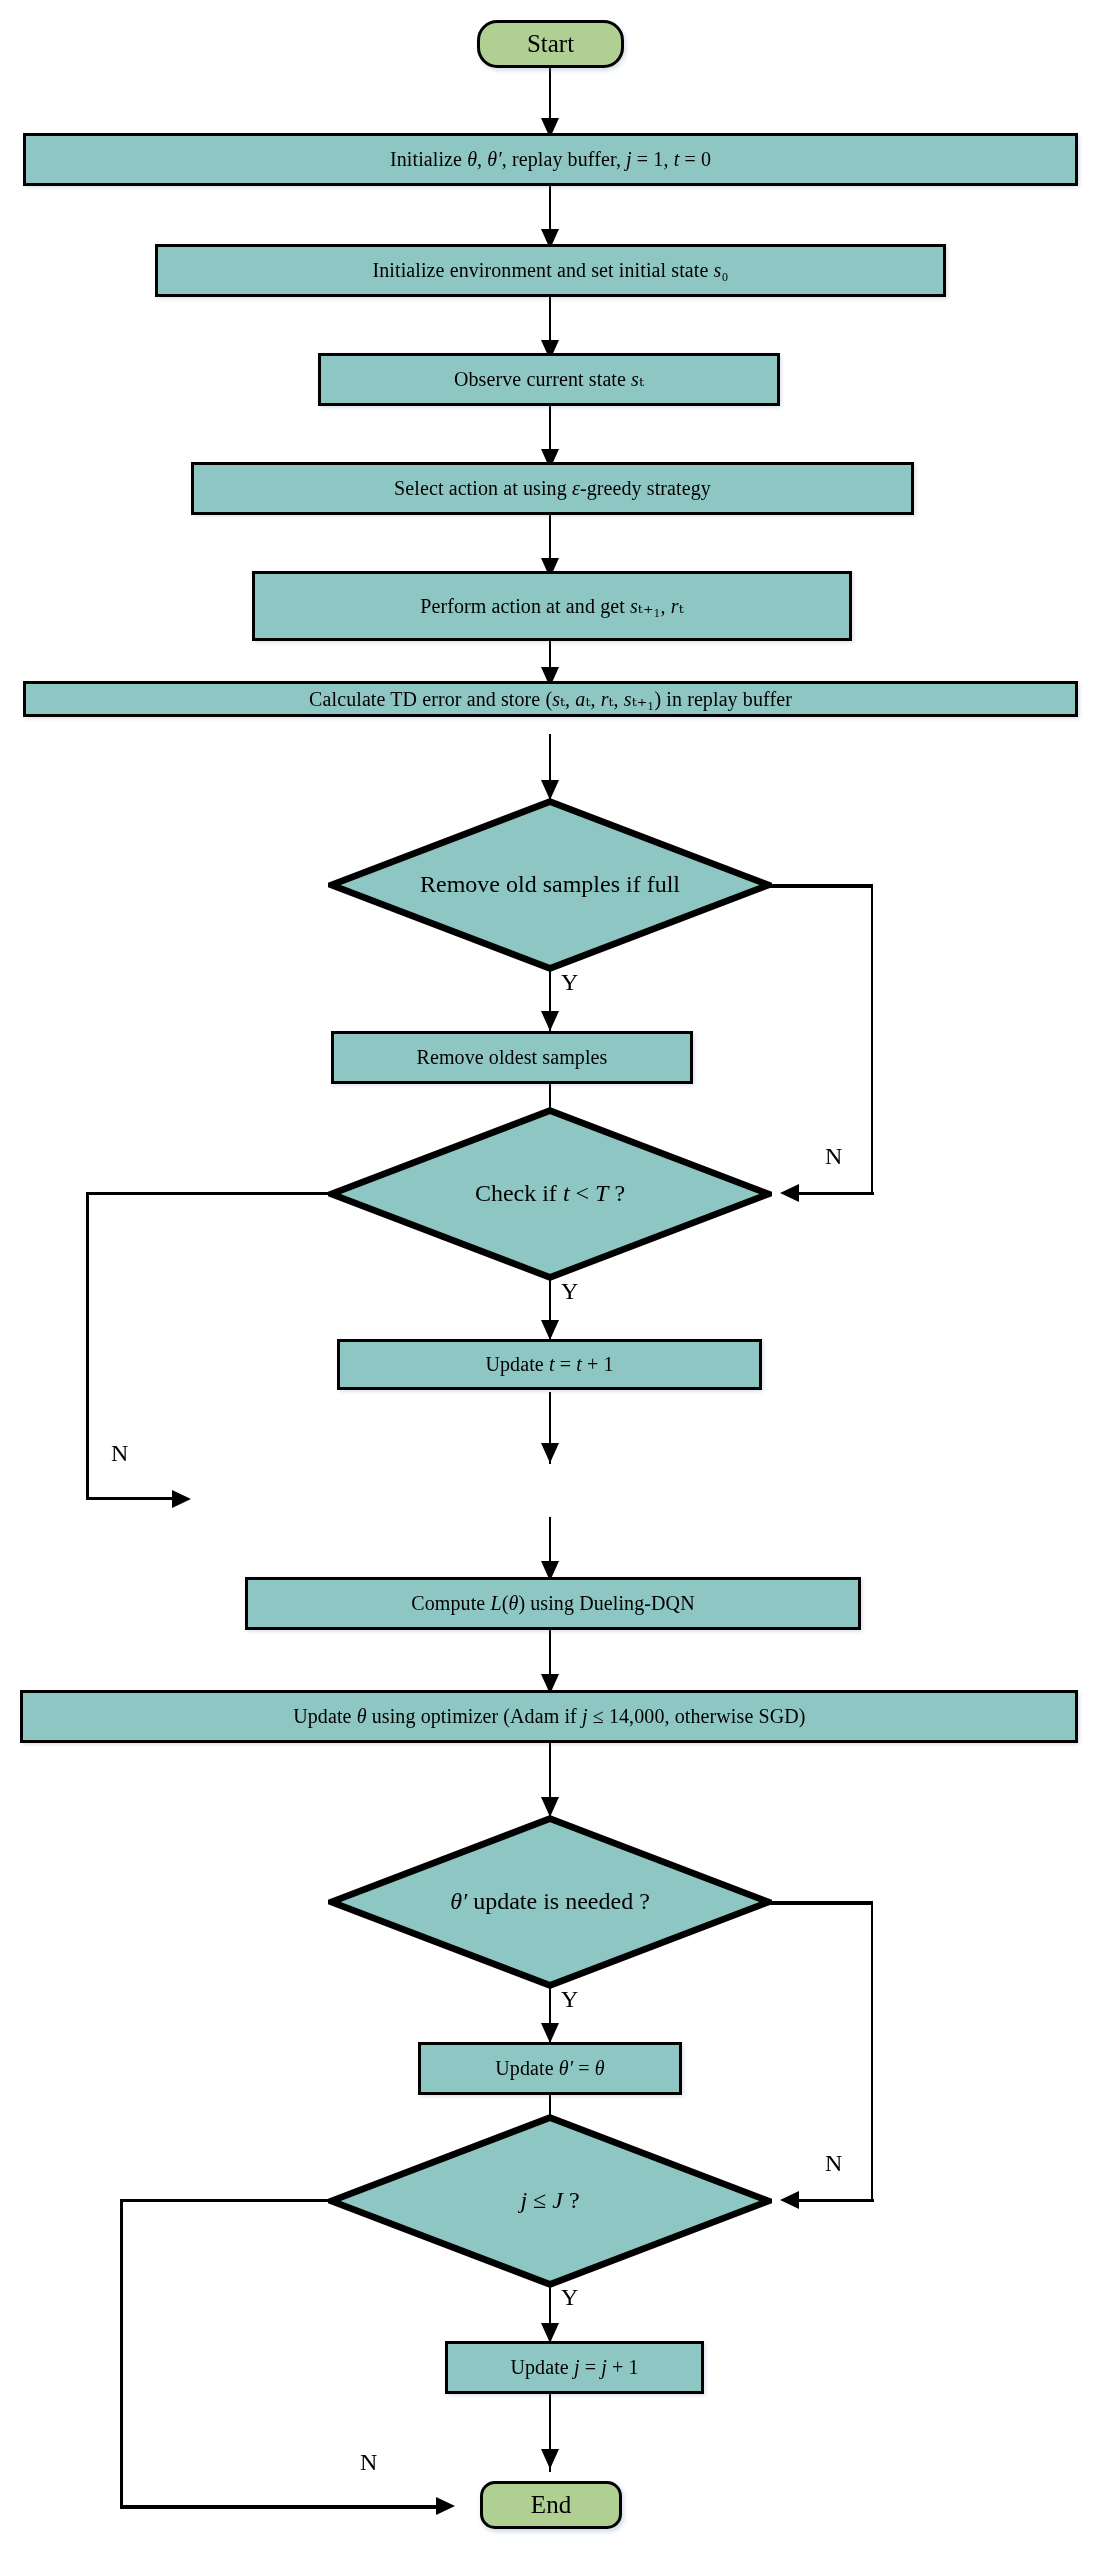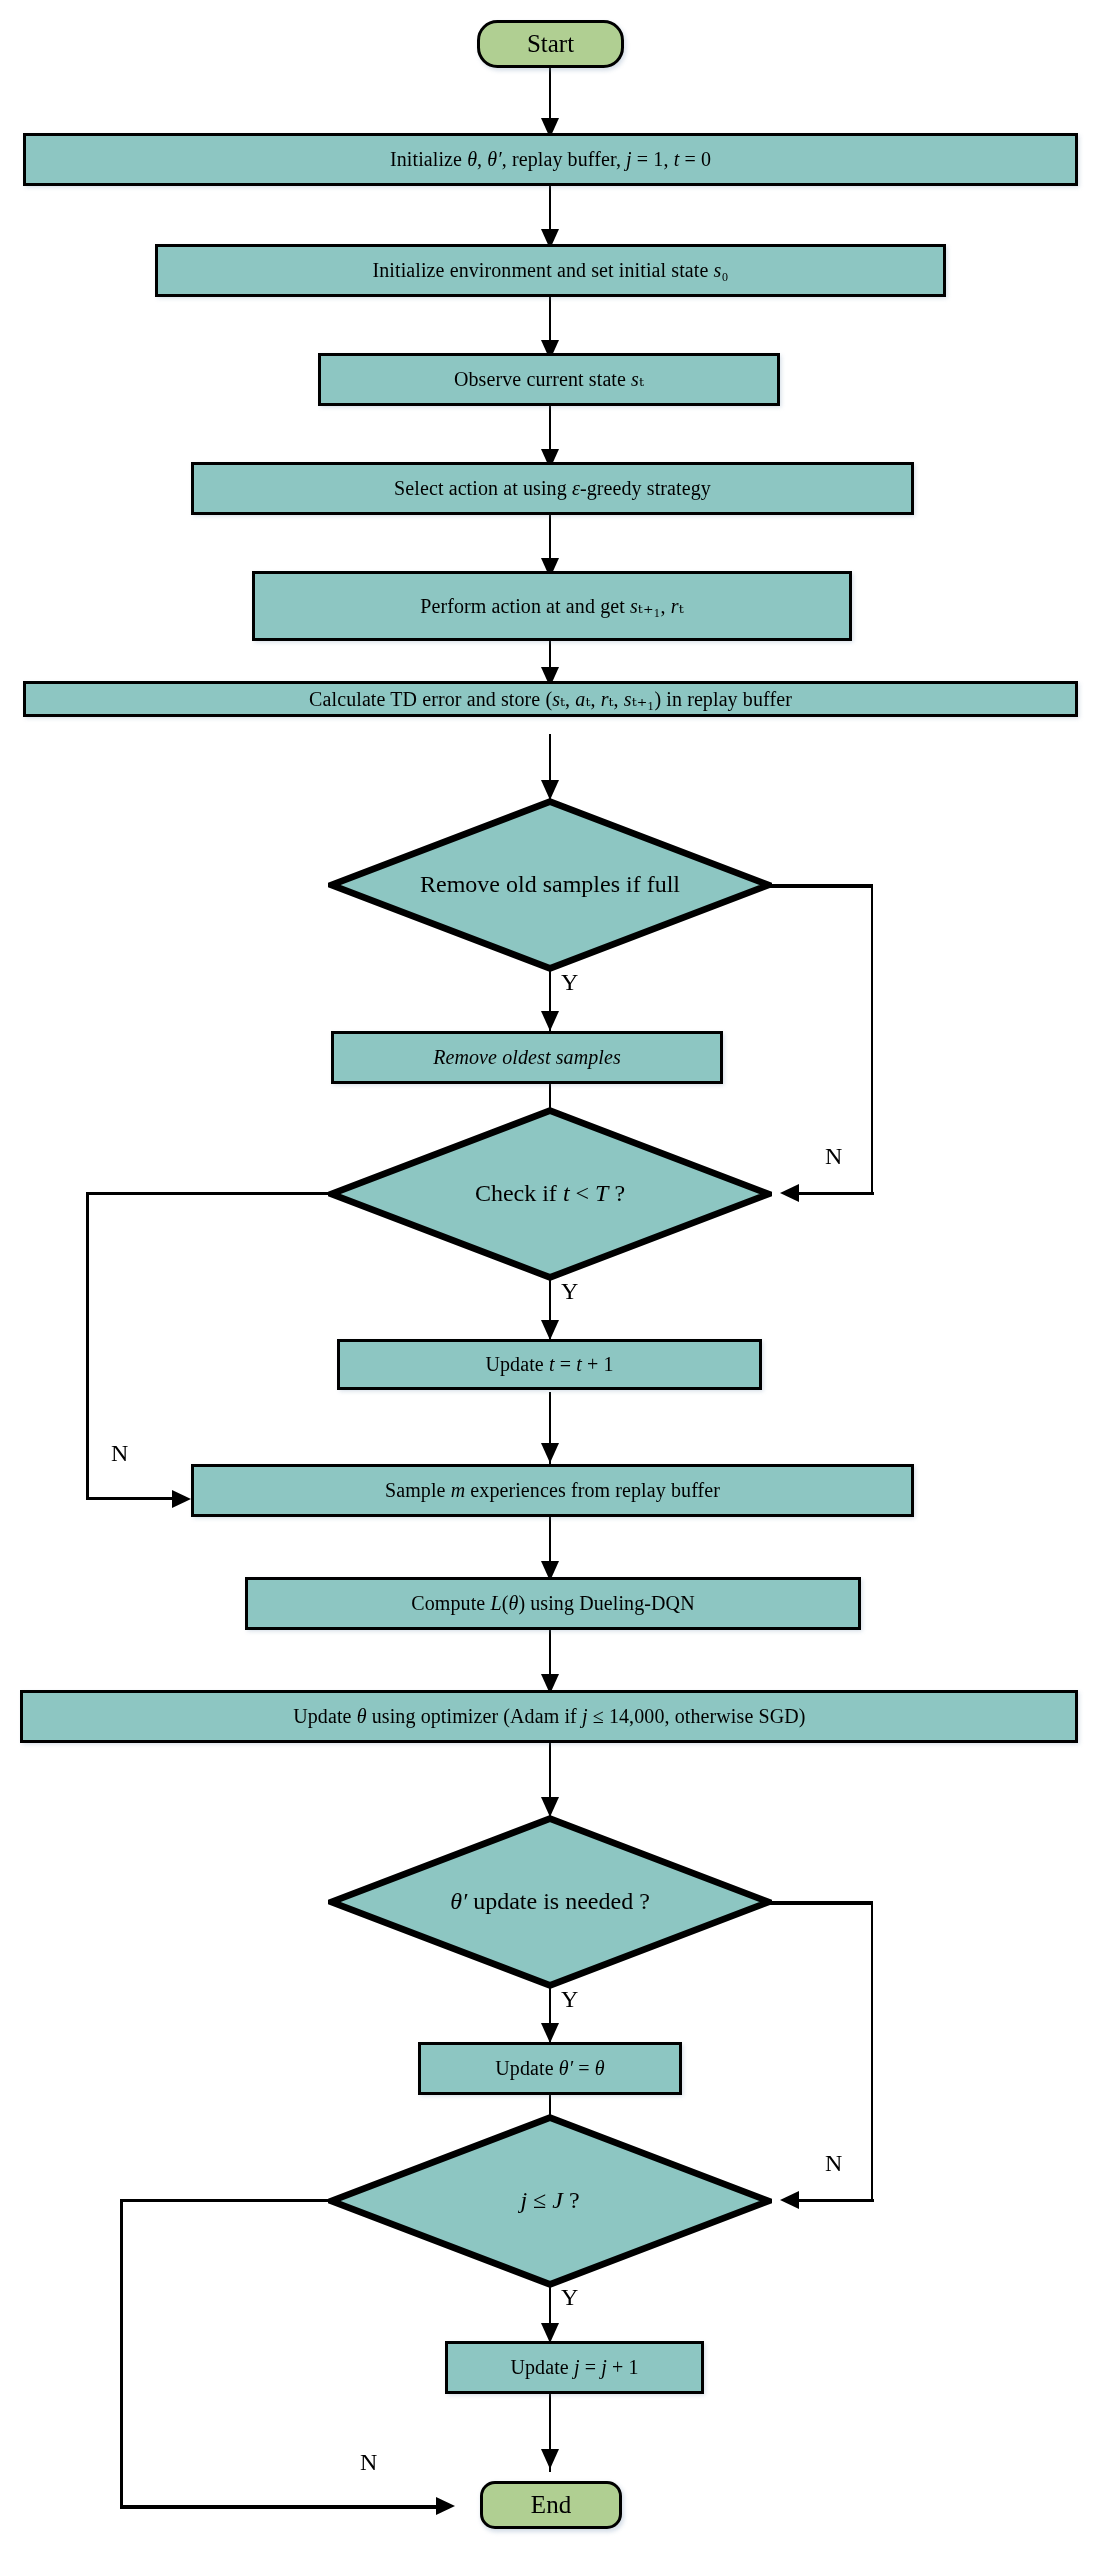--- a/index.html
+++ b/index.html
@@ -173,21 +173,21 @@
   <div class="vline" style="left:549px; top:967px; width:2.4px; height:65px;"></div>
   <div class="arrow-down" style="left:541px; top:1011px;"></div>
   <div class="edge-label" style="left:561px; top:969px;">Y</div>
 
   <div class="hline" style="left:768px; top:884px; width:105px; height:3.6px;"></div>
   <div class="vline" style="left:871px; top:884px; width:2.4px; height:309px;"></div>
   <div class="hline" style="left:798px; top:1192px; width:76px; height:3px;"></div>
   <div class="arrow-left" style="left:780px; top:1184px;"></div>
   <div class="edge-label" style="left:825px; top:1143px;">N</div>
 
-  <div class="node process" style="left:331px; top:1031px; width:392px; height:53px;font-style:italic;">
+  <div class="node process" style="left:331px; top:1031px; width:362px; height:53px;">
     <span class="lbl">Remove oldest samples</span>
   </div>
 
   <div class="vline" style="left:549px; top:1083px; width:2.4px; height:49px;"></div>
 
   <div class="node decision" style="left:328px; top:1107px; width:444px; height:174px;">
     <svg class="dia" viewBox="0 0 740 290" preserveAspectRatio="none">
       <polygon points="370,6 734,145 370,284 6,145" fill="#8dc6c2" stroke="#000000" stroke-width="11"></polygon>
     </svg>
     <span class="lbl">Check if <span class="it">t</span> &lt; <span class="it">T</span> ?</span>
@@ -203,23 +203,20 @@
   <div class="arrow-down" style="left:541px; top:1320px;"></div>
   <div class="edge-label" style="left:561px; top:1278px;">Y</div>
 
   <div class="node process" style="left:337px; top:1339px; width:425px; height:51px;">
     <span class="lbl">Update <span class="it">t</span> = <span class="it">t</span> + 1</span>
   </div>
 
   <div class="vline" style="left:549px; top:1392px; width:2.4px; height:72px;"></div>
   <div class="arrow-down" style="left:541px; top:1443px;"></div>
 
-  <div class="node process" style="left:191px; top:1464px; width:723px; height:53px;">
-    <span class="lbl">Sample <span class="it">m</span> experiences from replay buffer</span>
-  </div>
 
   <div class="vline" style="left:549px; top:1517px; width:2.4px; height:60px;"></div>
   <div class="arrow-down" style="left:541px; top:1561px;"></div>
 
   <div class="node process" style="left:245px; top:1577px; width:616px; height:53px;">
     <span class="lbl">Compute <span class="it">L</span>(<span class="it">θ</span>) using Dueling-DQN</span>
   </div>
 
   <div class="vline" style="left:549px; top:1629px; width:2.4px; height:60px;"></div>
   <div class="arrow-down" style="left:541px; top:1674px;"></div>

